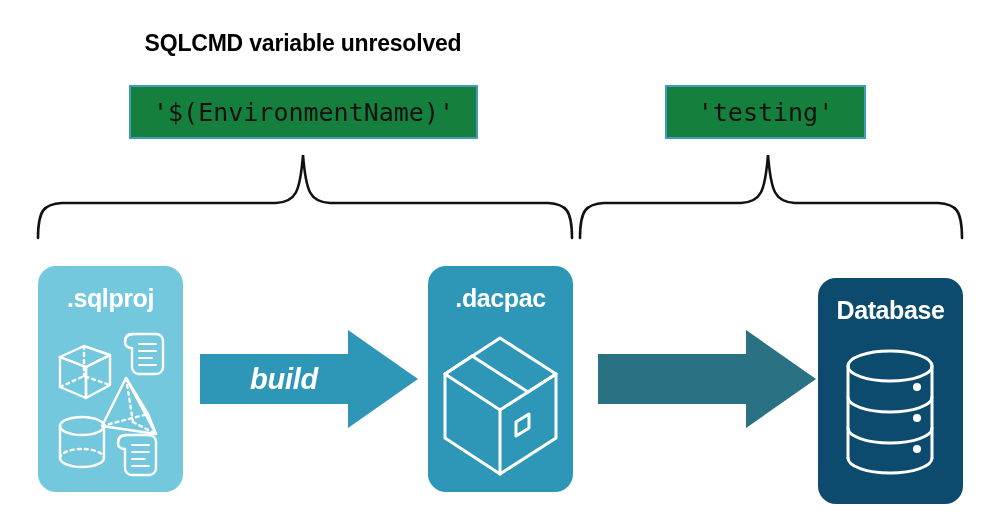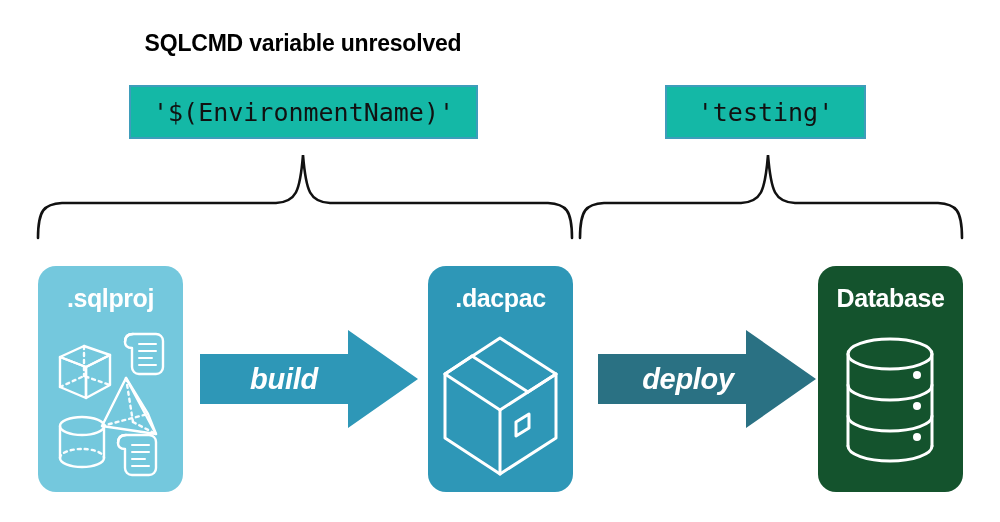--- a/index.html
+++ b/index.html
@@ -34,21 +34,21 @@
     white-space: nowrap;
     text-align: center;
   }
   #heading-left  { left: 0;   top: 30px; width: 606px; }
   #heading-right { left: 606px; top: 30px; width: 320px; }
 
   
   .code-box {
     position: absolute;
     box-sizing: border-box;
-    background: #14b8a6;
+    background: #15803d;
     border: 2px solid #3e9dbb;
     display: flex;
     align-items: center;
     justify-content: center;
     font-family: "DejaVu Sans Mono", monospace;
     font-size: 25px;
     color: #111111;
     letter-spacing: 0px;
     white-space: nowrap;
   }
@@ -69,21 +69,21 @@
   .card {
     position: absolute;
     top: 266px;
     width: 145px;
     height: 226px;
     border-radius: 18px;
     overflow: hidden;
   }
   #card-sqlproj  { left: 38px;  background: #74c8dd; }
   #card-dacpac   { left: 428px; background: #2e97b7; }
-  #card-database { left: 818px; background: #14532d; }
+  #card-database { left: 818px; background: #0c4a6e; margin-top: 12px; }
 
   .card-title {
     position: absolute;
     top: 18px;
     left: 0;
     width: 100%;
     text-align: center;
     font-family: "Liberation Sans", sans-serif;
     font-weight: bold;
     font-size: 25px;
@@ -250,16 +250,15 @@
     <svg viewBox="0 0 218 98" width="218" height="98">
       <path d="M 0 24 L 148 24 L 148 0 L 218 49 L 148 98 L 148 74 L 0 74 Z" fill="#2e97b7"></path>
     </svg>
     <div class="arrow-label">build</div>
   </div>
 
   <div class="arrow-wrap" id="arrow-deploy">
     <svg viewBox="0 0 218 98" width="218" height="98">
       <path d="M 0 24 L 148 24 L 148 0 L 218 49 L 148 98 L 148 74 L 0 74 Z" fill="#2a7183"></path>
     </svg>
-    <div class="arrow-label">deploy</div>
   </div>
 
 </div>
 
 </body></html>

